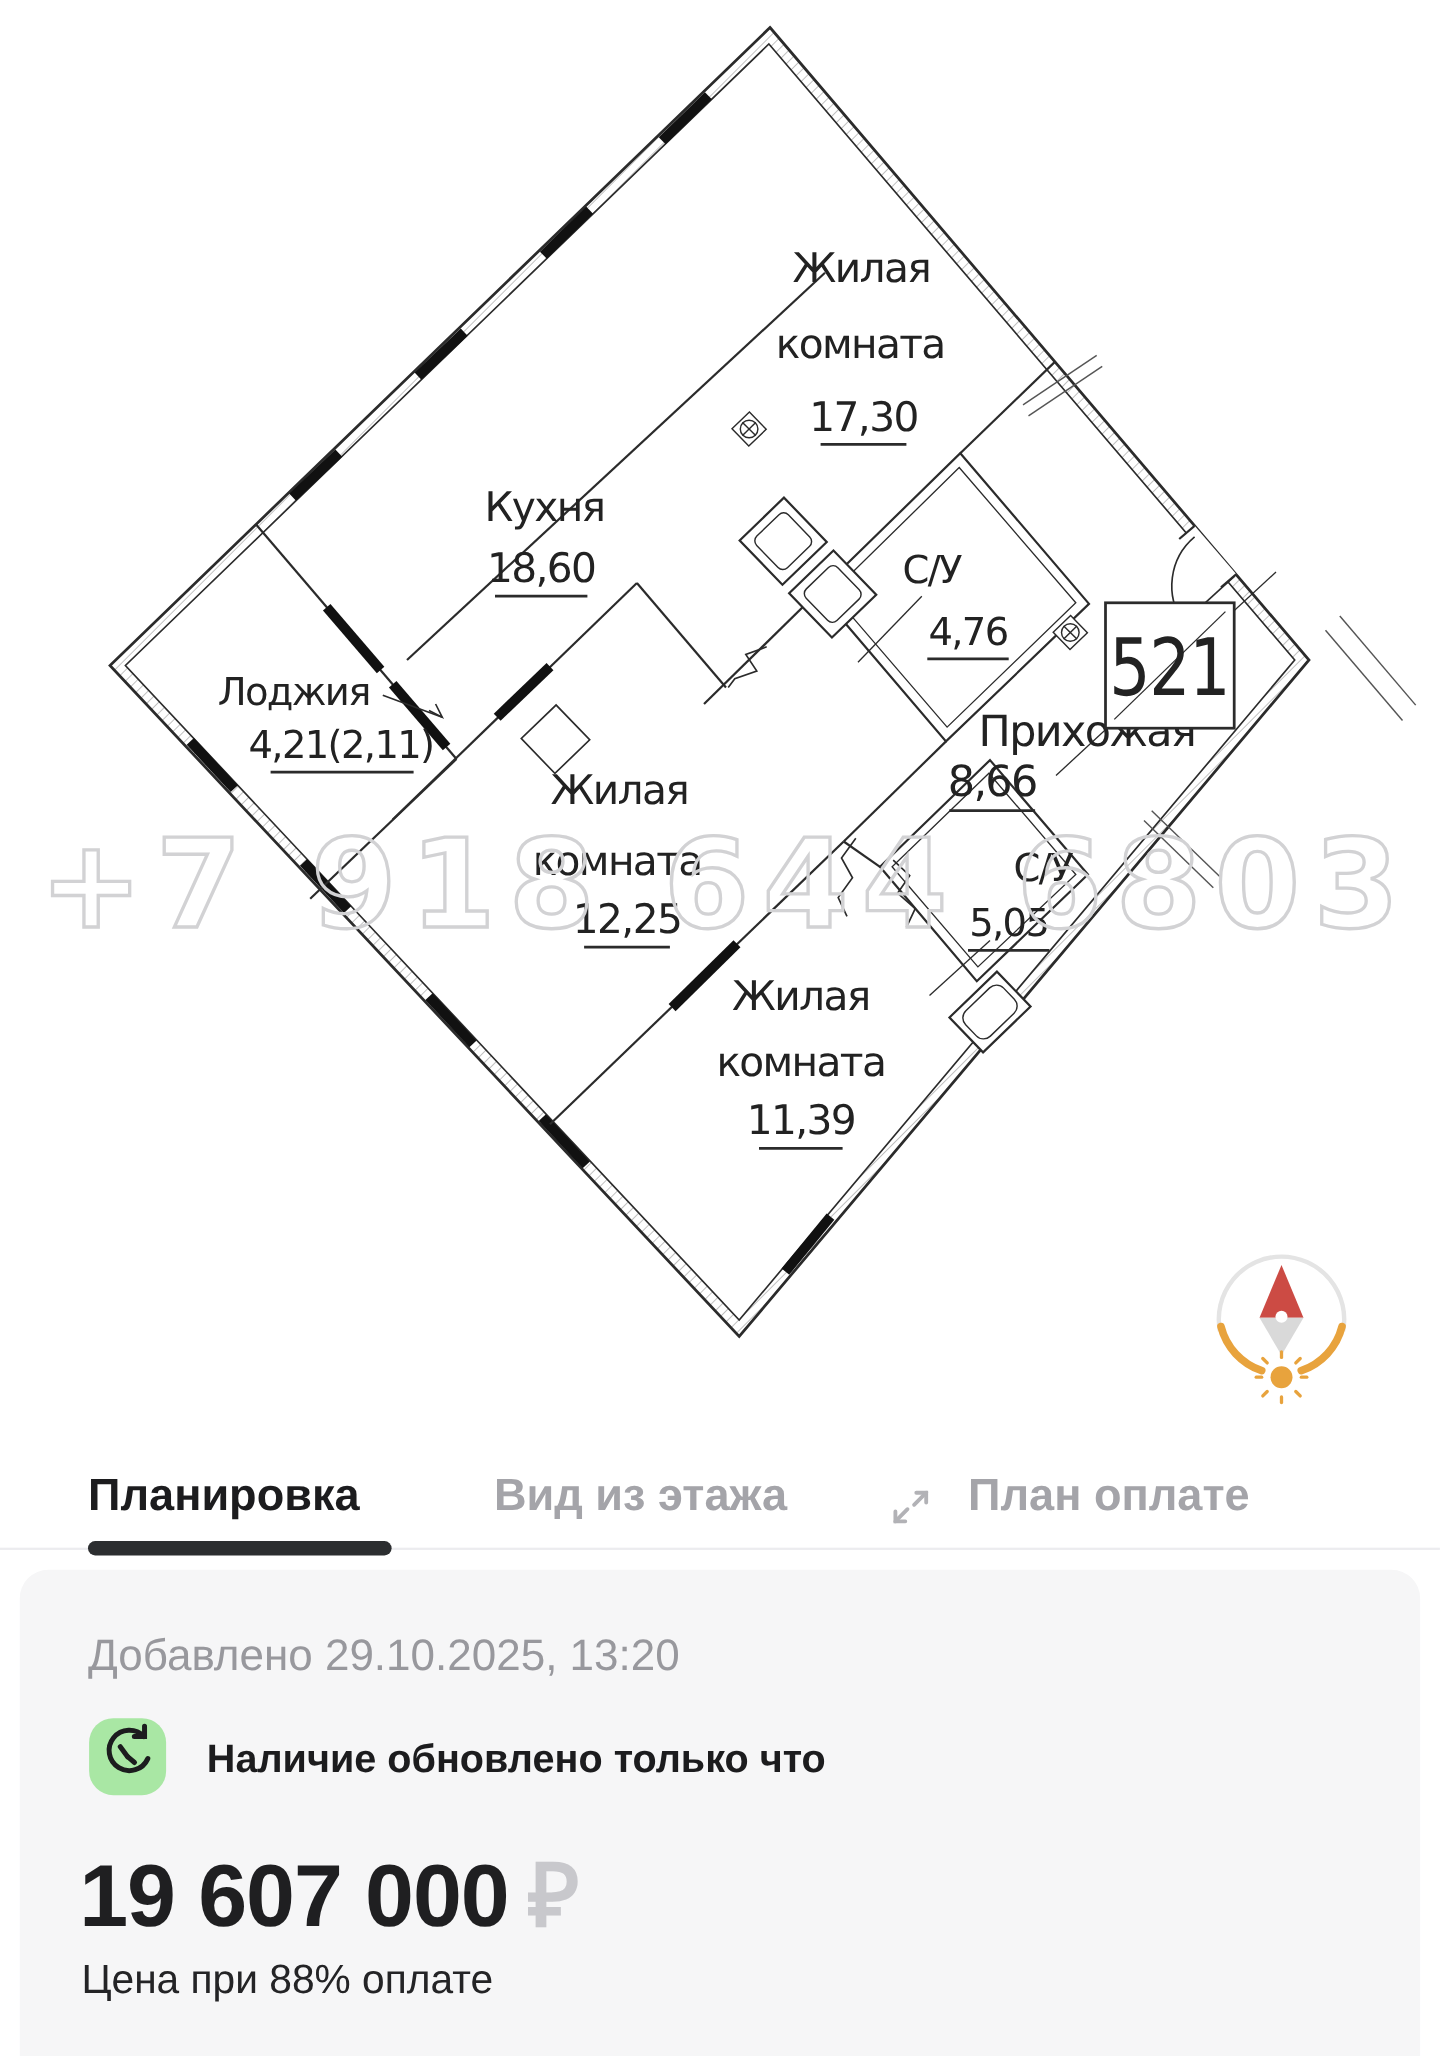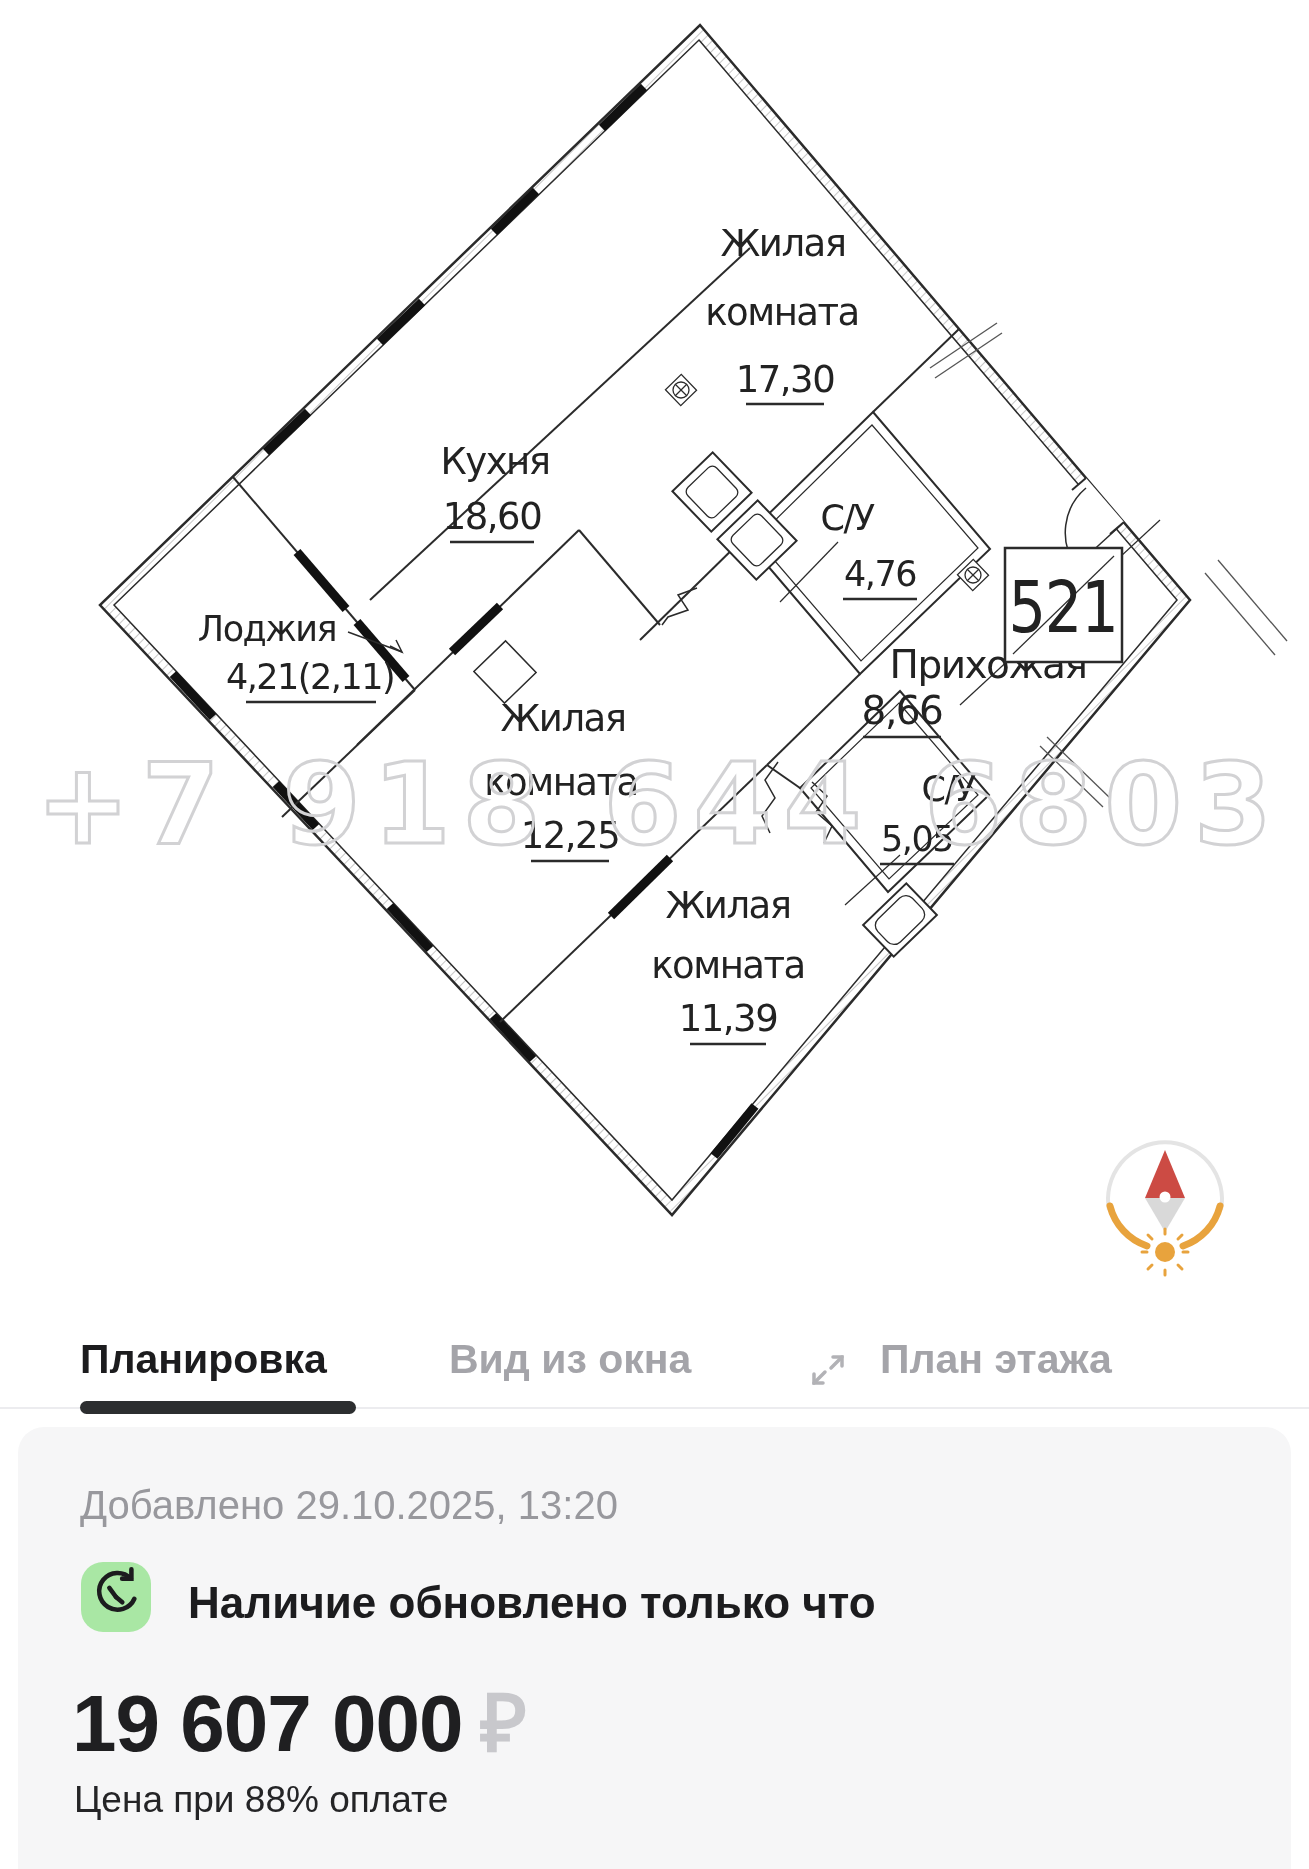--- a/index.html
+++ b/index.html
@@ -13,21 +13,21 @@
   .tab.active{color:#1c1c1e;}
   .tab.inactive{color:#a4a4a9;}
   #tab-underline{position:absolute;left:80px;top:1401px;width:276px;height:13px;border-radius:7px;background:#2c2e30;z-index:2;}
   #tab-divider{position:absolute;left:0;top:1407px;width:1309px;height:2px;background:#ececef;z-index:1;}
   #expand-icon{position:absolute;left:806px;top:1348px;width:44px;height:44px;}
   
   #card{position:absolute;left:18px;top:1427px;width:1273px;height:442px;background:#f6f6f7;
         border-radius:26px 26px 0 0;}
   #added{position:absolute;left:62px;top:56px;font-size:40px;font-weight:500;color:#98989d;}
   #avail-icon{position:absolute;left:63px;top:135px;width:70px;height:70px;border-radius:22px;background:#a9e7a4;}
-  #avail-text{position:absolute;left:170px;top:151px;font-size:44px;font-weight:700;color:#1c1c1e;}
+  #avail-text{position:absolute;left:170px;top:151px;font-size:36px;font-weight:700;color:#1c1c1e;}
   #price-row{position:absolute;left:54px;top:238px;font-size:80px;font-weight:800;letter-spacing:-1px;color:#1f1f21;white-space:nowrap;}
   #price-cur{color:#c8c8cc;font-weight:700;margin-left:18px;}
   #price-note{position:absolute;left:56px;top:352px;font-size:37px;font-weight:500;color:#242426;}
 </style>
 </head>
 <body>
 
 <div id="screen">
 
   <div id="plan-wrap">
@@ -198,32 +198,32 @@
         <line x1="1152" y1="1239" x2="1148" y2="1235"></line>
         <line x1="1178" y1="1239" x2="1182" y2="1235"></line>
         <line x1="1152" y1="1265" x2="1148" y2="1269"></line>
         <line x1="1178" y1="1265" x2="1182" y2="1269"></line>
       </g>
     </g>
   </svg>
   </div>
 
   <div class="tab active" style="left:80px">Планировка</div>
-  <div class="tab inactive" style="left:449px">Вид из окна</div>
+  <div class="tab inactive" style="left:449px">Вид из этажа</div>
   <div id="expand-icon">
     <svg width="44" height="44" viewBox="0 0 44 44">
       <g stroke="#b2b2b6" stroke-width="3.5" fill="none" stroke-linecap="round">
         <polyline points="27,9 36,9 36,18"></polyline>
           <line x1="36" y1="9" x2="25" y2="20"></line>
         <polyline points="17,35 8,35 8,26"></polyline>
           <line x1="8" y1="35" x2="19" y2="24"></line>
       </g>
     </svg>
   </div>
-  <div class="tab inactive" style="left:880px">План этажа</div>
+  <div class="tab inactive" style="left:880px">План оплате</div>
   <div id="tab-divider"></div>
   <div id="tab-underline"></div>
 
   <div id="card">
     <div id="added">Добавлено 29.10.2025, 13:20</div>
 
     <div id="avail-icon">
       <svg width="70" height="70" viewBox="0 0 40 40">
         <g stroke="#1c1c1e" stroke-width="2.6" fill="none" stroke-linecap="round">
           <path d="M28.5 9.5 A 10.5 10.5 0 1 0 30.5 21"></path>

